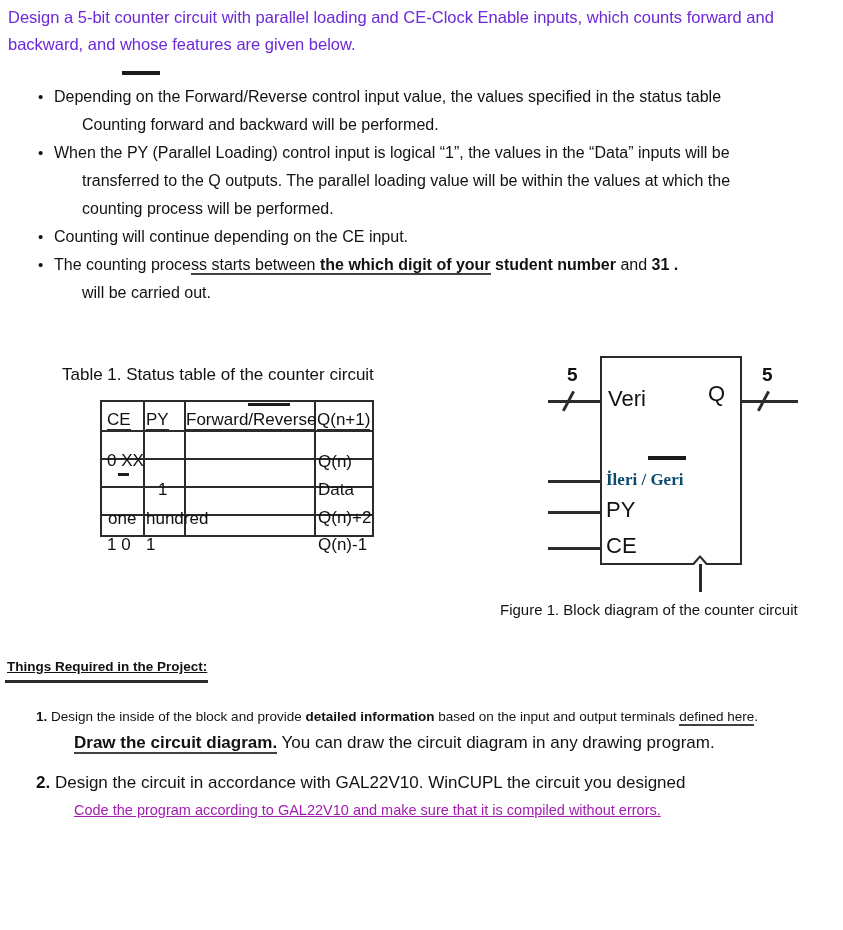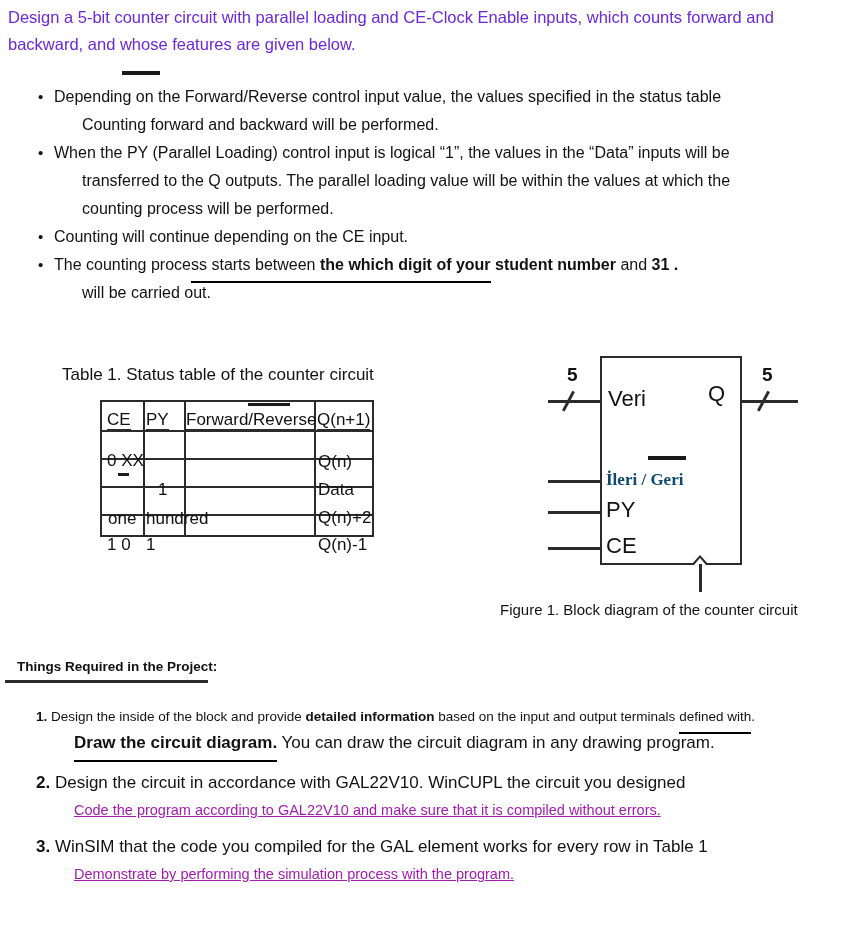--- a/index.html
+++ b/index.html
@@ -57,22 +57,22 @@
   #forward-overline {
     position: absolute;
     left: 122px;
     top: 71px;
     width: 38px;
     height: 4px;
     background: #1a1a1a;
   }
 
   .u-solid {
-    border-bottom: 2px solid #000000;
-    padding-bottom: 8px;
+    border-bottom: 2px solid #404040;
+    padding-bottom: 0px;
   }
   .b { font-weight: bold; }
 
   
   #table-caption {
     position: absolute;
     left: 62px;
     top: 365px;
     font-size: 17px;
     color: #121212;
@@ -217,26 +217,27 @@
     left: 500px;
     top: 601px;
     font-size: 15px;
     color: #121212;
     white-space: nowrap;
   }
 
   
   #req-heading {
     position: absolute;
-    left: 17px;
+    left: 7px;
     top: 659px;
     font-size: 13.5px;
     font-weight: bold;
     color: #111111;
     white-space: nowrap;
+    text-decoration: underline;
   }
   #req-heading-rule {
     position: absolute;
     left: 5px;
     top: 680px;
     width: 203px;
     height: 2.5px;
     background: #2b2b2b;
   }
 
@@ -375,34 +376,28 @@
 
 <div id="figure-caption">Figure 1. Block diagram of the counter circuit</div>
 
 <div id="req-heading">Things Required in the Project:</div>
 <div id="req-heading-rule"></div>
 
 <div id="req-list">
 
   <div class="req-item">
     <div class="req-small">
-      <span class="req-num">1.</span><span> Design the inside of the block and provide </span><span class="b">detailed information</span><span> based on the input and output terminals </span><span class="u-solid">defined with</span><span>.</span>
+      <span class="req-num">1.</span><span> Design the inside of the block and provide </span><span class="b">detailed information</span><span> based on the input and output terminals </span><span class="u-solid">defined here</span><span>.</span>
     </div>
     <div class="req-draw">
       <span class="b u-solid">Draw the circuit diagram.</span><span> You can draw the circuit diagram in any drawing program.</span>
     </div>
   </div>
 
   <div class="req-item" style="margin-top:10px;">
     <div class="req-big">
       <span class="req-num">2.</span><span> Design the circuit in accordance with GAL22V10. WinCUPL the circuit you designed</span>
     </div>
     <div class="req-sub-small">Code the program according to GAL22V10 and make sure that it is compiled without errors.</div>
   </div>
 
-  <div class="req-item" style="margin-top:9px;">
-    <div class="req-big">
-      <span class="req-num">3.</span><span> WinSIM that the code you compiled for the GAL element works for every row in Table 1</span>
-    </div>
-    <div class="req-sub-small">Demonstrate by performing the simulation process with the program.</div>
-  </div>
 
 </div>
 
 </body></html>

